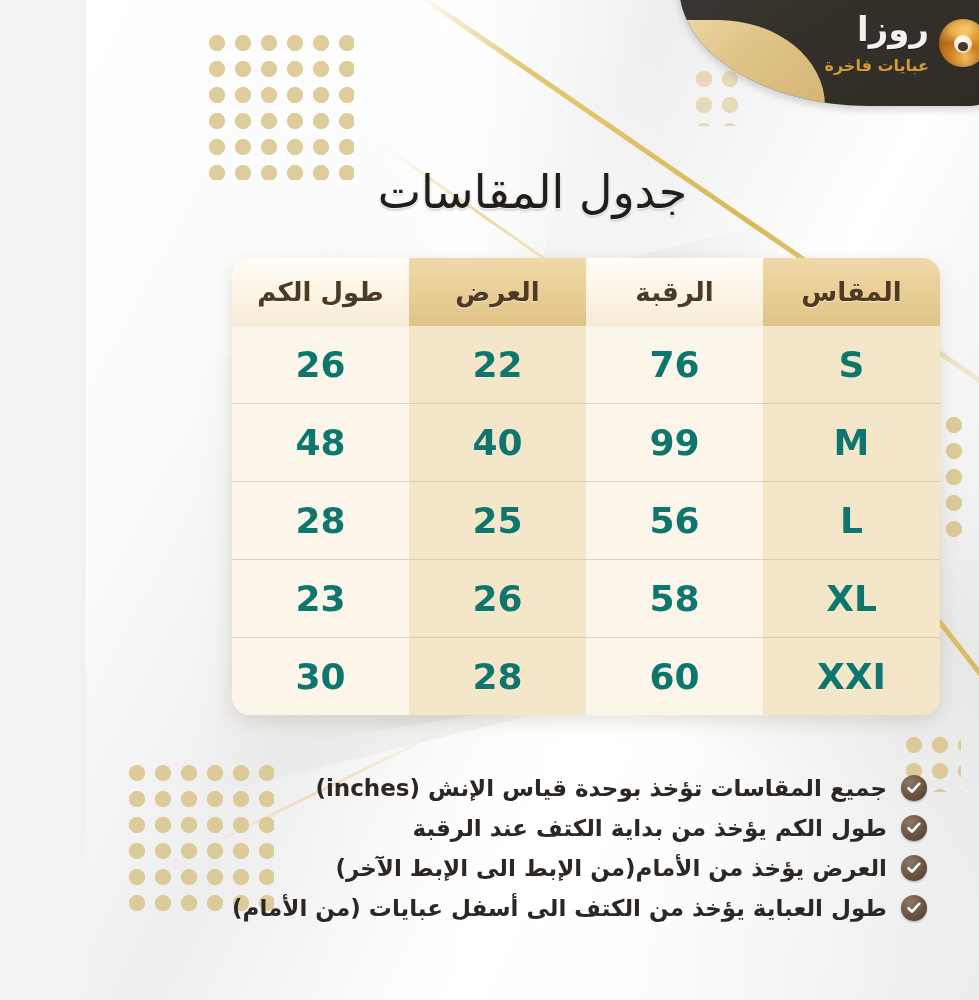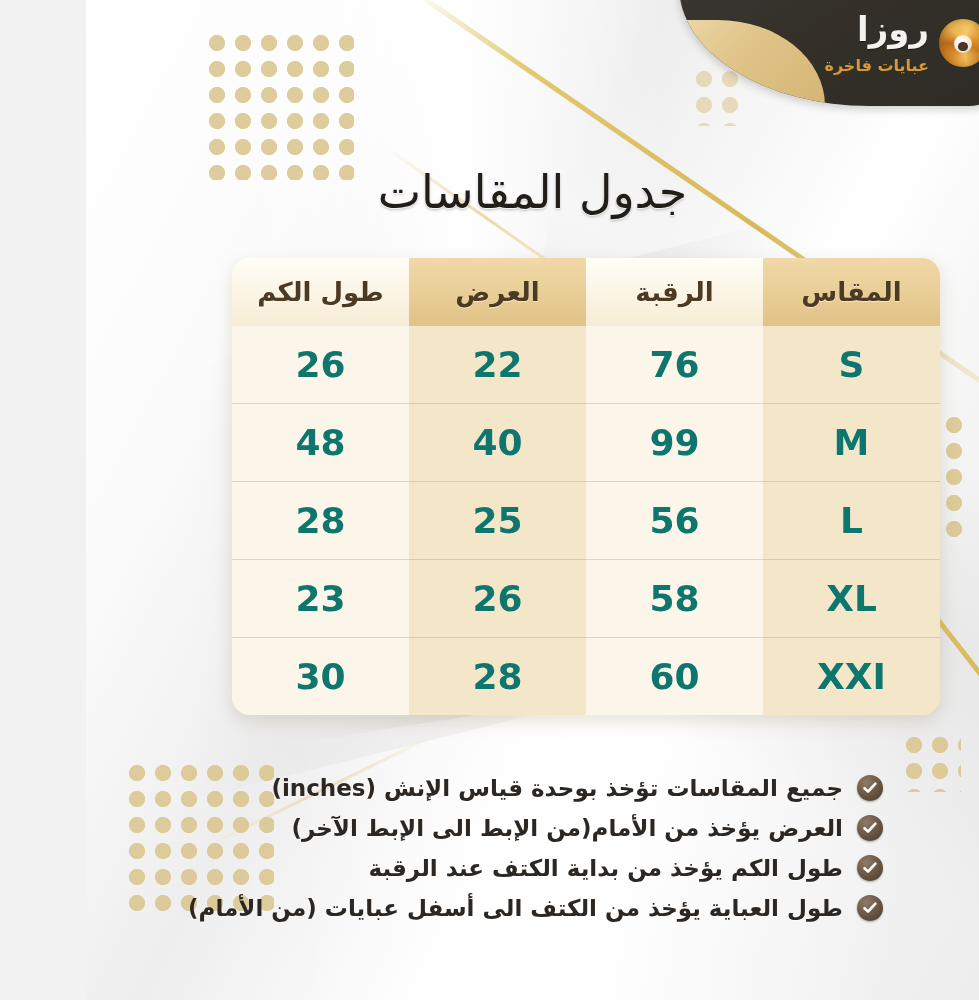--- a/index.html
+++ b/index.html
@@ -228,21 +228,21 @@
   }
 
   
   .notes {
     position: absolute;
     top: 775px;
     left: 0;
     right: 0;
     direction: rtl;
     padding-left: 40px;
-    padding-right: 96px;
+    padding-right: 52px;
   }
   .note-row {
     display: flex;
     flex-direction: row;
     align-items: center;
     justify-content: flex-start;
     gap: 14px;
     margin-bottom: 14px;
   }
   .check-badge {
@@ -357,30 +357,30 @@
       </span>
       <span class="note-text">جميع المقاسات تؤخذ بوحدة قياس الإنش (inches)</span>
     </div>
 
     <div class="note-row">
       <span class="check-badge">
         <svg width="16" height="16" viewBox="0 0 16 16" aria-hidden="true">
           <path d="M2.5 8.2 L6 11.6 L13.4 3.6" fill="none" stroke="#ffffff" stroke-width="2.6" stroke-linecap="round" stroke-linejoin="round"></path>
         </svg>
       </span>
-      <span class="note-text">العرض يؤخذ من الأمام(من الإبط الى الإبط الآخر)</span>
+      <span class="note-text">طول الكم يؤخذ من بداية الكتف عند الرقبة</span>
     </div>
 
     <div class="note-row">
       <span class="check-badge">
         <svg width="16" height="16" viewBox="0 0 16 16" aria-hidden="true">
           <path d="M2.5 8.2 L6 11.6 L13.4 3.6" fill="none" stroke="#ffffff" stroke-width="2.6" stroke-linecap="round" stroke-linejoin="round"></path>
         </svg>
       </span>
-      <span class="note-text">طول الكم يؤخذ من بداية الكتف عند الرقبة</span>
+      <span class="note-text">العرض يؤخذ من الأمام(من الإبط الى الإبط الآخر)</span>
     </div>
 
     <div class="note-row">
       <span class="check-badge">
         <svg width="16" height="16" viewBox="0 0 16 16" aria-hidden="true">
           <path d="M2.5 8.2 L6 11.6 L13.4 3.6" fill="none" stroke="#ffffff" stroke-width="2.6" stroke-linecap="round" stroke-linejoin="round"></path>
         </svg>
       </span>
       <span class="note-text">طول العباية يؤخذ من الكتف الى أسفل عبايات (من الأمام)</span>
     </div>

